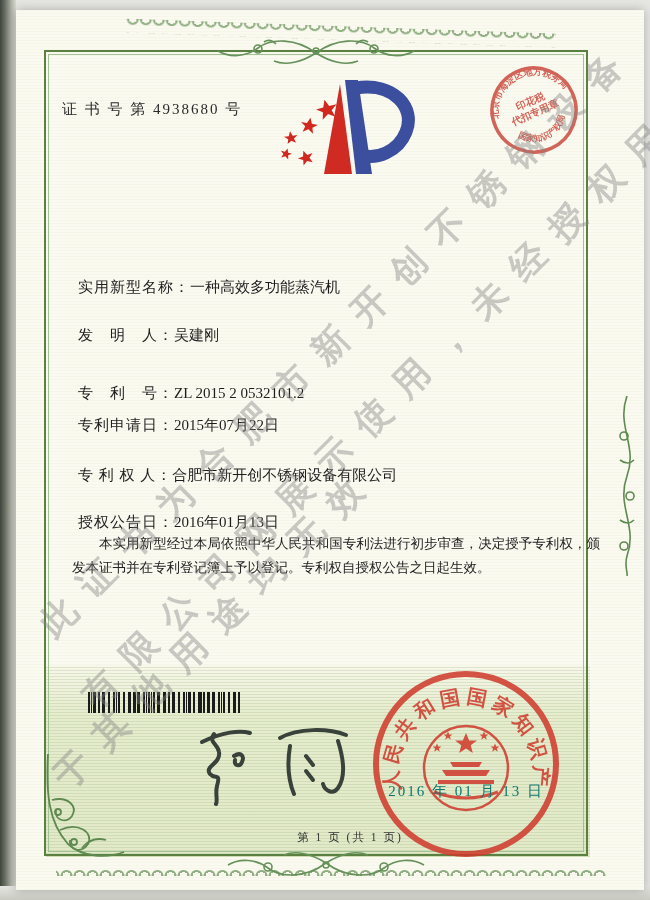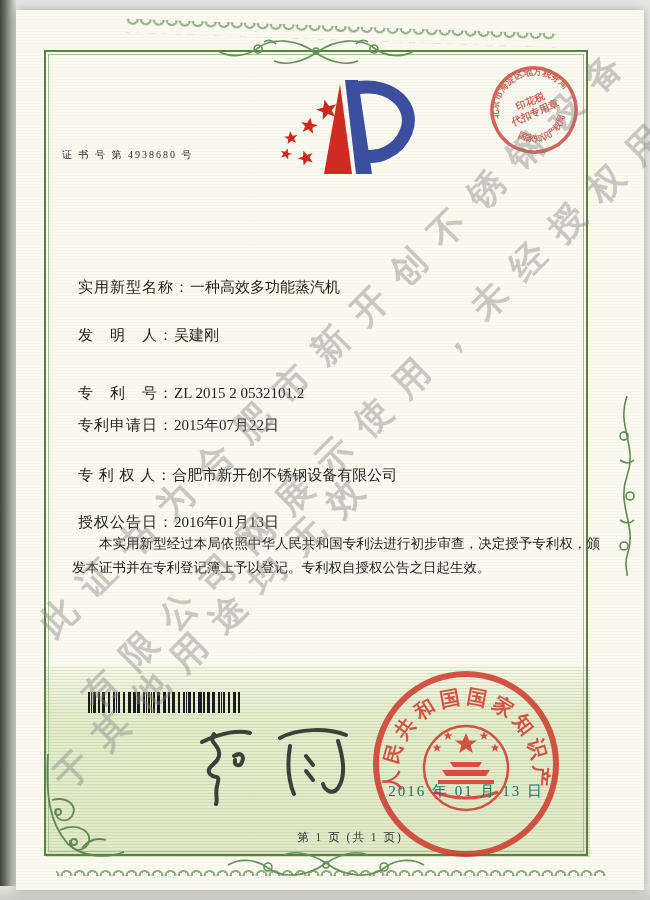--- a/index.html
+++ b/index.html
@@ -46,21 +46,21 @@
     position:absolute; left:28px; top:40px; width:544px; height:806px;
     border:2px solid #5a8142;
   }
   .frame-inner {
     position:absolute; inset:2px; border:1px solid #a3c293;
   }
   .ornament { position:absolute; color:#66915a; }
   
   .cert-number {
     position:absolute; left:46px; top:90px;
-    font-size:10px; letter-spacing:2px; color:#2a2a2a; white-space:pre;margin-top:48px;
+    font-size:15px; letter-spacing:2px; color:#2a2a2a; white-space:pre;
   }
   .logo { position:absolute; left:250px; top:60px; width:150px; height:125px; }
   .title {
     position:absolute; left:28px; top:176px; width:544px;
     text-align:center; font-size:31px; font-weight:bold; letter-spacing:6px;
     color:#151515;
   }
   .fields { position:absolute; left:62px; top:258px; width:480px; }
   .field { position:absolute; left:0; font-size:15px; color:#1d1d1d; white-space:pre; }
   .field:nth-child(1){ top:10px; }

